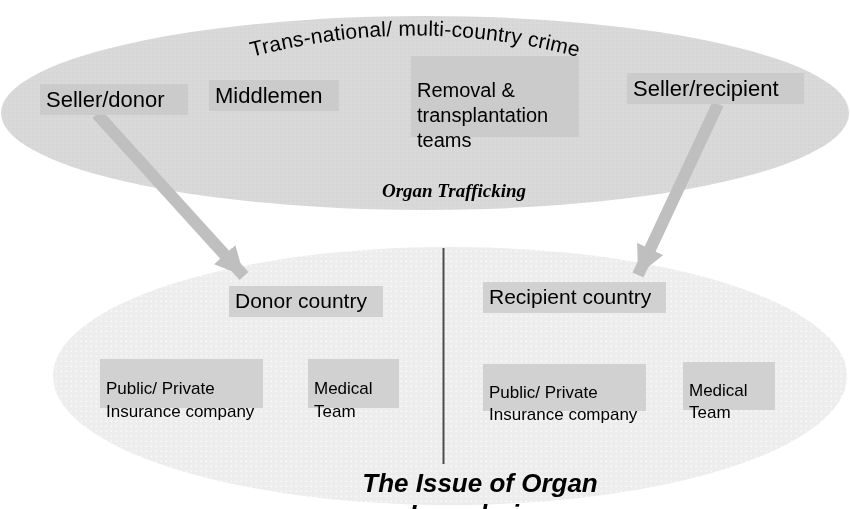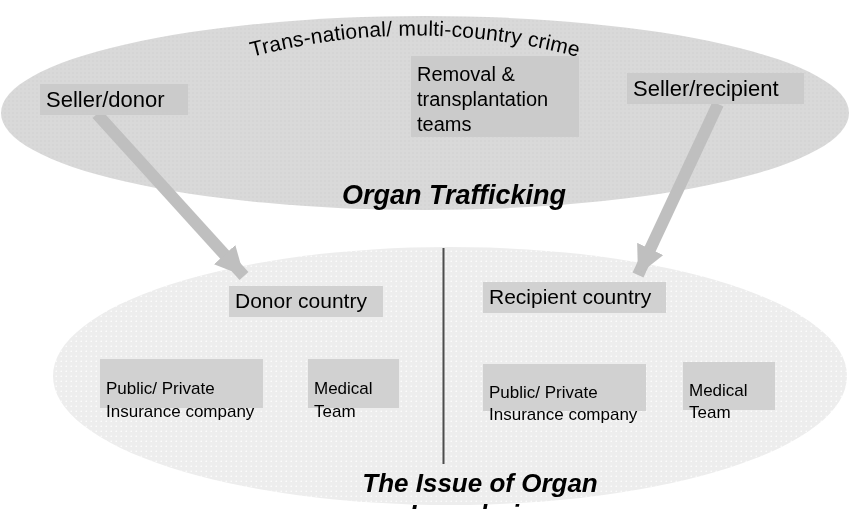--- a/index.html
+++ b/index.html
@@ -56,26 +56,27 @@
 
     <line x1="97" y1="114" x2="244" y2="276" stroke-width="12" marker-end="url(#ah)" style="stroke:var(--arrow,#bfbfbf)"></line>
 
     <line x1="718" y1="104" x2="638" y2="275" stroke-width="12" marker-end="url(#ah)" style="stroke:var(--arrow,#bfbfbf)"></line>
 
     <line x1="443.5" y1="248" x2="443.5" y2="464" stroke-width="2" style="stroke:var(--divider,#4d4d4d)"></line>
   </svg>
 
   <div class="node top-box" style="left:40px;top:84px;width:148px;height:31px;text-align:right;">Seller/donor</div>
 
+  <div class="node top-box" style="left:209px;top:80px;width:130px;height:31px;">Middlemen</div>
 
-  <div class="node top-box multi" style="left:411px;top:56px;width:168px;height:81px;font-size:20px;line-height:25px;padding-top:6px;">Removal &amp; transplantation teams</div>
+  <div class="node top-box multi" style="left:411px;top:56px;width:168px;height:81px;font-size:20px;line-height:25px;padding-top:22px;">Removal &amp; transplantation teams</div>
 
   <div class="node top-box" style="left:627px;top:73px;width:177px;height:31px;">Seller/recipient</div>
 
-  <div class="title" style="left:329px;top:180px;width:250px;font-size:27px;">Organ Trafficking</div>
+  <div class="title" style="left:329px;top:180px;width:250px;font-size:19px;font-family:Liberation Serif, serif;">Organ Trafficking</div>
 
   <div class="node bottom-box" style="left:229px;top:286px;width:154px;height:31px;font-size:21px;">Donor country</div>
 
   <div class="node bottom-box" style="left:483px;top:282px;width:183px;height:31px;font-size:21px;">Recipient country</div>
 
   <div class="node bottom-box multi" style="left:100px;top:359px;width:163px;height:49px;font-size:17px;line-height:23px;">Public/ Private Insurance company</div>
 
   <div class="node bottom-box multi" style="left:308px;top:359px;width:91px;height:49px;font-size:17px;line-height:23px;">Medical Team</div>
 
   <div class="node bottom-box multi" style="left:483px;top:364px;width:163px;height:47px;font-size:17px;line-height:22px;">Public/ Private Insurance company</div>

